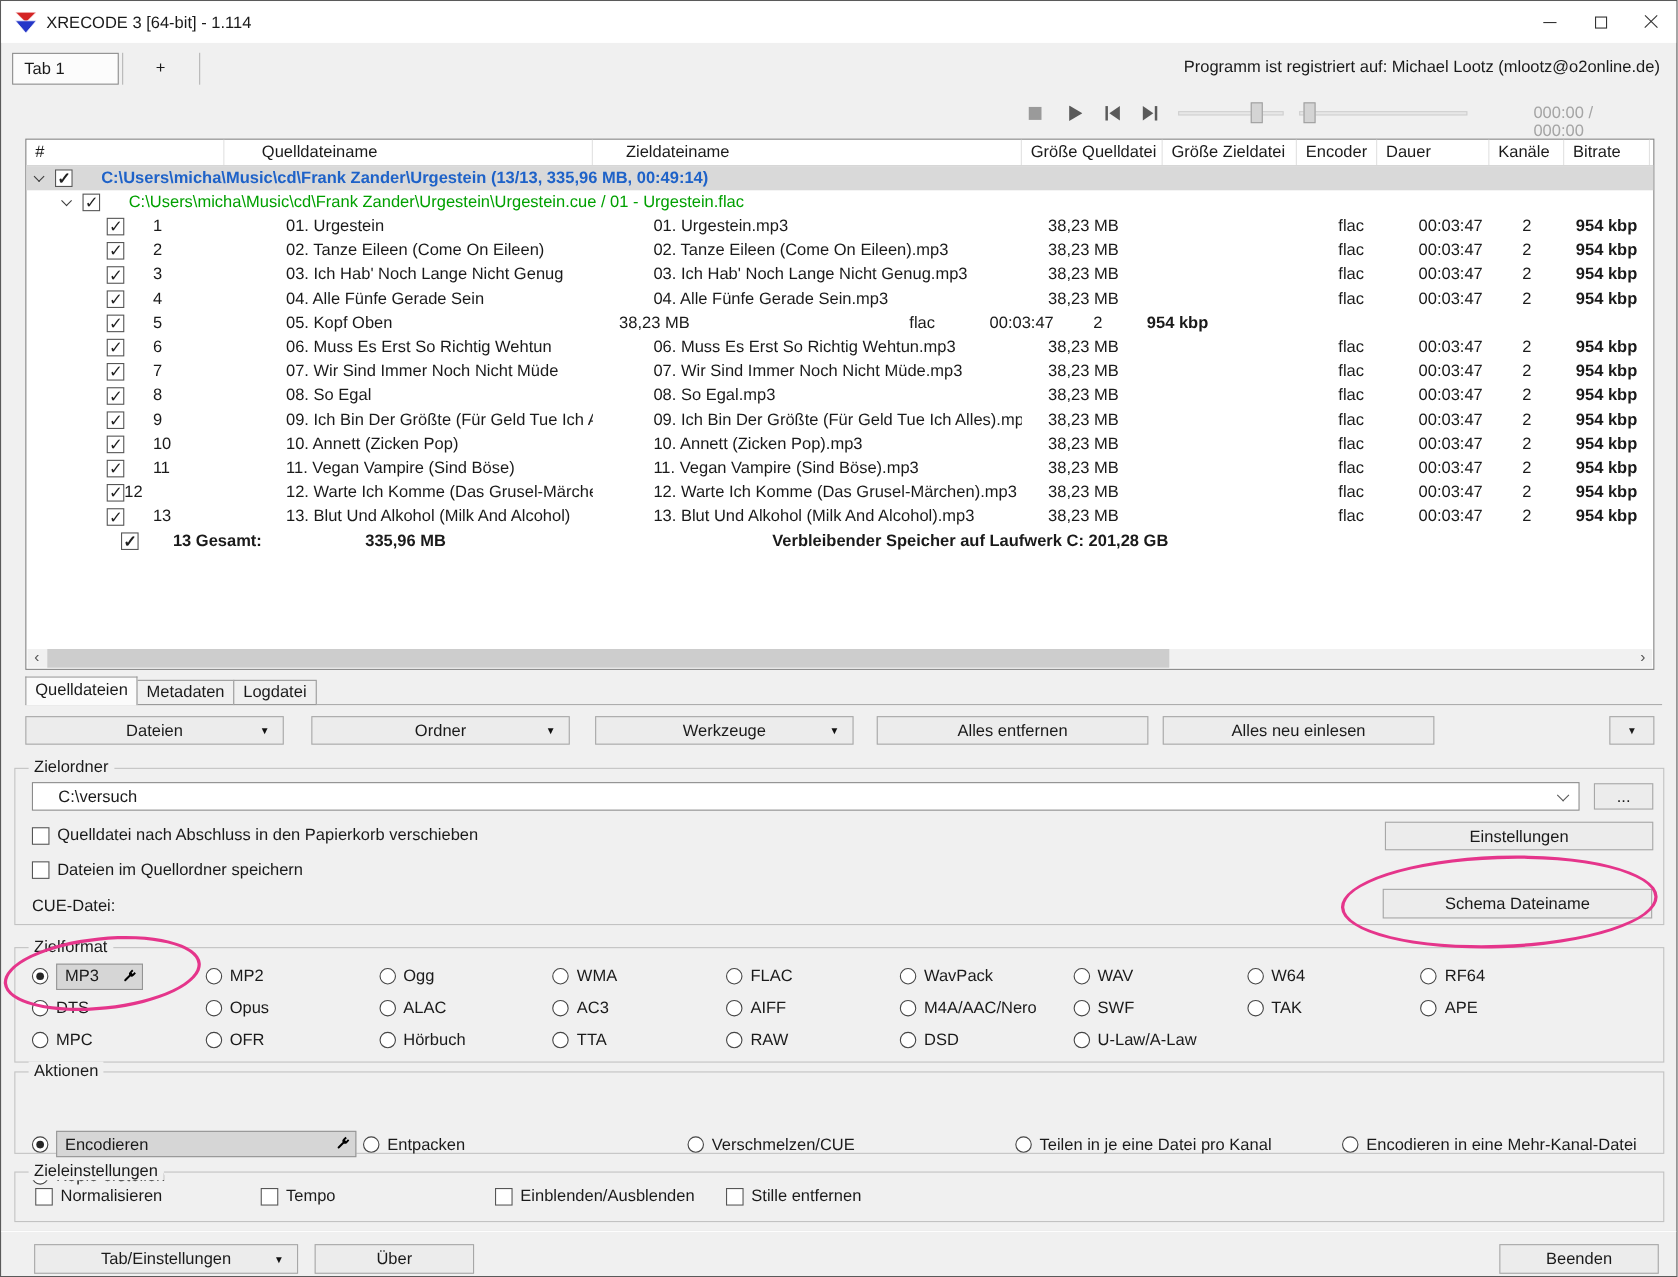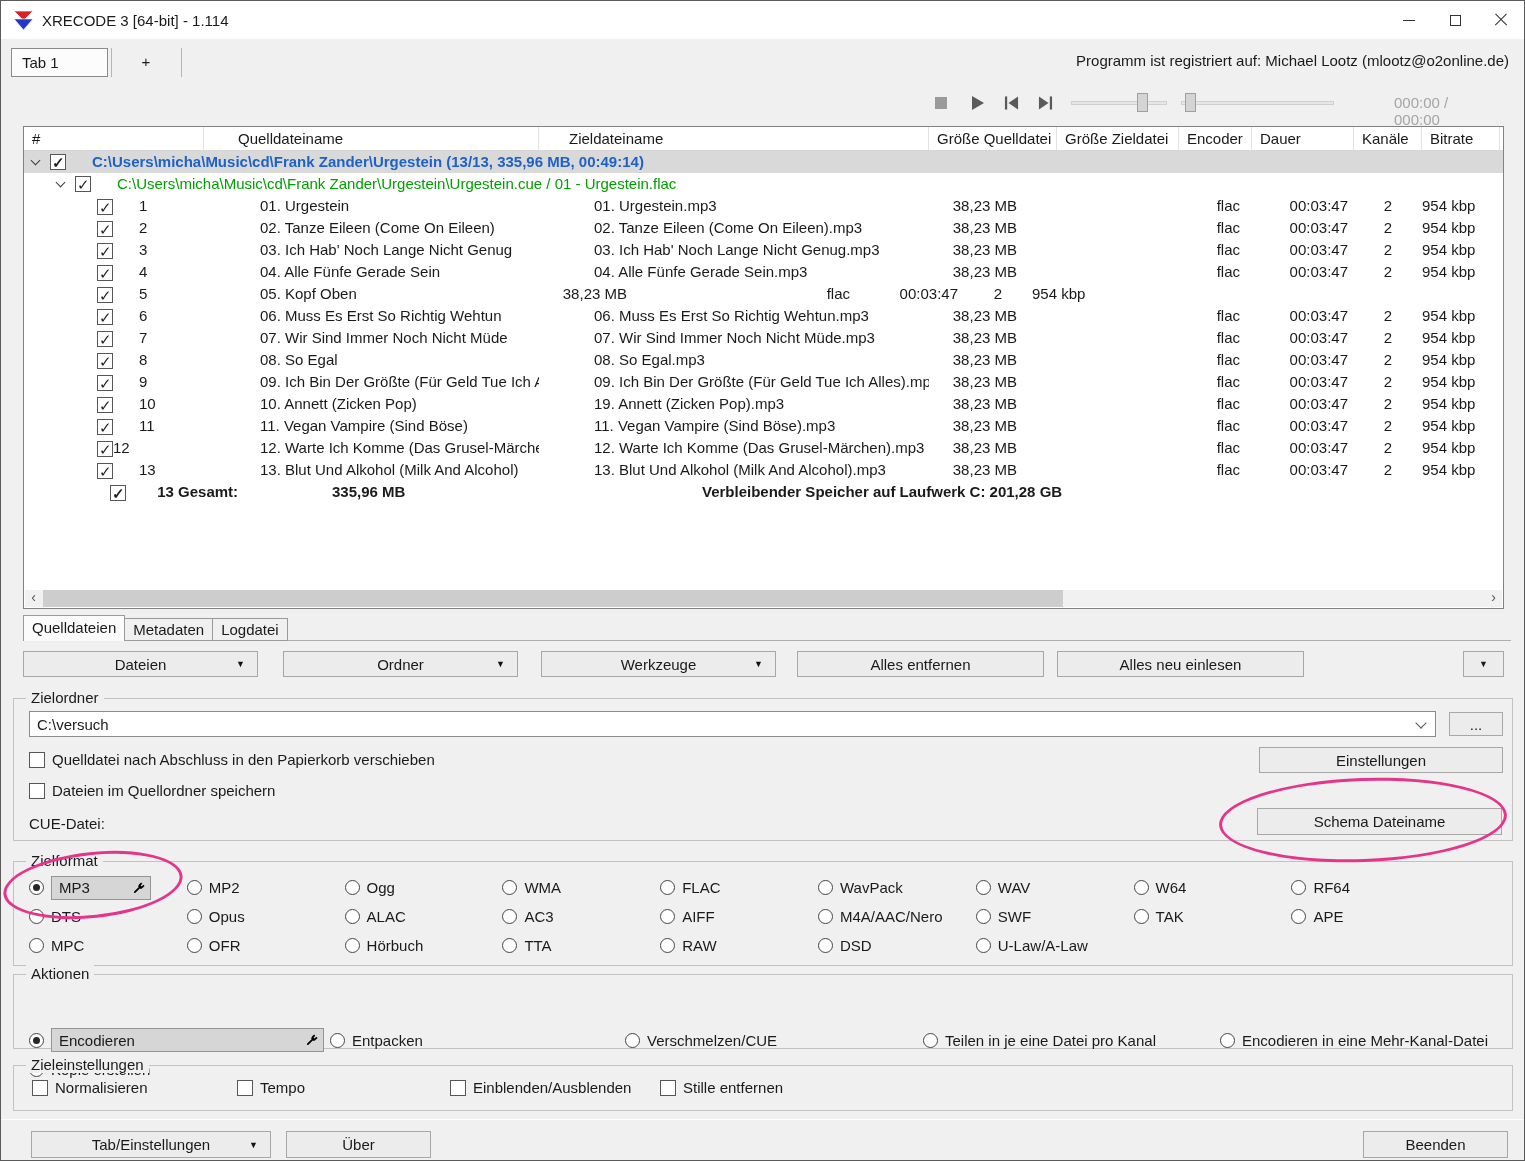--- a/index.html
+++ b/index.html
@@ -49,21 +49,21 @@
   .chev-down { display:inline-block; width:7px; height:7px; border-right:1.6px solid #3c3c3c;
                border-bottom:1.6px solid #3c3c3c; transform:rotate(45deg); margin-top:-4px; flex:none; }
   .cb { display:inline-block; width:16px; height:16px; border:1px solid #565656; background:#fff;
         position:relative; flex:none; vertical-align:middle; }
   .cb.checked::after { content:"✓"; position:absolute; left:1px; top:-3px; font-size:15px; color:#1f1f1f; }
   .trow { display:flex; height:22px; line-height:22px; }
   .trow .cell { flex:none; overflow:hidden; white-space:nowrap; }
   .cell.c-src { padding-left:56px; } .cell.c-tgt { padding-left:55px; }
   .num-r { text-align:right; padding-right:40px; } .enc-r { text-align:right; padding-right:12px; }
   .dau-r { text-align:right; padding-right:6px; } .kan-c { text-align:center; }
-  .bit-r { text-align:left; padding-right:1px; }
+  .bit-r { text-align:center; padding-right:1px;font-weight:bold; }
   .trow.total { font-weight:bold; }
   .trow.total .cell { overflow:visible;margin-left:36px; }
   .hscroll { position:absolute; left:1px; right:1px; bottom:1px; height:17px; background:#f1f1f1; }
   .hs-arrow { position:absolute; top:0; width:17px; height:17px; text-align:center; line-height:15px; color:#555; font-size:14px; }
   .hs-thumb { position:absolute; left:18px; top:0; width:1020px; height:17px; background:#cdcdcd; }
 
   
   .ftabs { position:absolute; left:22px; top:614px; height:26px; display:flex; align-items:flex-end; }
   .ftab { border:1px solid #9a9a9a; background:#f0f0f0; height:23px; line-height:21px;
           padding:0 8px; margin-right:-1px; }
@@ -73,37 +73,37 @@
   
   .btn { position:absolute; border:1px solid #a7a7a7; background:#ececec; display:flex;
          align-items:center; justify-content:center; white-space:nowrap; }
   .btn .dropcaret { position:absolute; right:12px; top:50%; transform:translateY(-50%);
                     font-size:9px; color:#111; }
 
   
   .gbox { position:absolute; border:1px solid #c2c2c2; }
   .glabel { position:absolute; top:-10px; left:12px; background:#f0f0f0; padding:0 5px; }
   .combo { position:absolute; background:#fff; border:1px solid #8b8b8b; display:flex;
-           align-items:center; padding:0 26px 0 7px; overflow:hidden; white-space:nowrap; }
+           align-items:center; padding:0 26px 0 23px; overflow:hidden; white-space:nowrap; }
   .combo .dd { position:absolute; right:10px; top:7px; width:8px; height:8px;
                border-right:1.4px solid #555; border-bottom:1.4px solid #555; transform:rotate(45deg); }
   .cbrow { position:absolute; display:flex; align-items:center; gap:7px; white-space:nowrap; }
 
   .radio { display:inline-block; width:15px; height:15px; border:1px solid #454545; border-radius:50%;
            background:#fff; position:relative; flex:none; }
   .radio.checked::after { content:""; position:absolute; left:3px; top:3px; width:7px; height:7px;
            border-radius:50%; background:#262626; }
   .radrow { position:absolute; display:flex; align-items:center; gap:7px; white-space:nowrap;margin-top:39px; }
   .selbox { display:inline-flex; align-items:center; position:relative; background:#d6d6d6;
             border:1px solid #949494; height:24px; padding:0 24px 0 7px; }
   .selbox .wrench { position:absolute; right:5px; top:4px; }
   .fmt-grid { position:absolute; left:15px; top:11px; width:1425px; display:grid;
               grid-template-columns:repeat(9,157.8px); grid-auto-rows:29px; align-items:center; }
   .fmt-item { display:flex; align-items:center; gap:7px; white-space:nowrap; }
-  .selbox.fmtbox { width:100px;text-align:center; }
+  .selbox.fmtbox { width:79px;text-align:center; }
   .selbox.actbox { width:273px; }
 
   
   .bottomline { position:absolute; left:0; right:0; top:1118px; height:1px; background:#c6c6c6;
                 border-bottom:1px solid #fdfdfd; }
 
   
   .pink-ellipse { position:absolute; border:3px solid #E5358B; border-radius:50%;
                   z-index:60; pointer-events:none; }
   .pe1 { left:2px; top:851px; width:180px; height:66px; transform:rotate(-6deg); }
@@ -292,21 +292,21 @@
           <div class="cell c-gq num-r">38,23 MB</div>
           <div class="cell c-gz"></div>
           <div class="cell c-enc enc-r">flac</div>
           <div class="cell c-dau dau-r">00:03:47</div>
           <div class="cell c-kan kan-c">2</div>
           <div class="cell c-bit bit-r">954 kbp</div>
         </div>
         <div class="trow">
           <div class="cell c-num"><span class="cb checked" style="margin-left:73px"></span><span style="margin-left:26px">10</span></div>
           <div class="cell c-src">10. Annett (Zicken Pop)</div>
-          <div class="cell c-tgt">19. Annett (Zicken Pop).mp3</div>
+          <div class="cell c-tgt">10. Annett (Zicken Pop).mp3</div>
           <div class="cell c-gq num-r">38,23 MB</div>
           <div class="cell c-gz"></div>
           <div class="cell c-enc enc-r">flac</div>
           <div class="cell c-dau dau-r">00:03:47</div>
           <div class="cell c-kan kan-c">2</div>
           <div class="cell c-bit bit-r">954 kbp</div>
         </div>
         <div class="trow">
           <div class="cell c-num"><span class="cb checked" style="margin-left:73px"></span><span style="margin-left:26px">11</span></div>
           <div class="cell c-src">11. Vegan Vampire (Sind Böse)</div>

